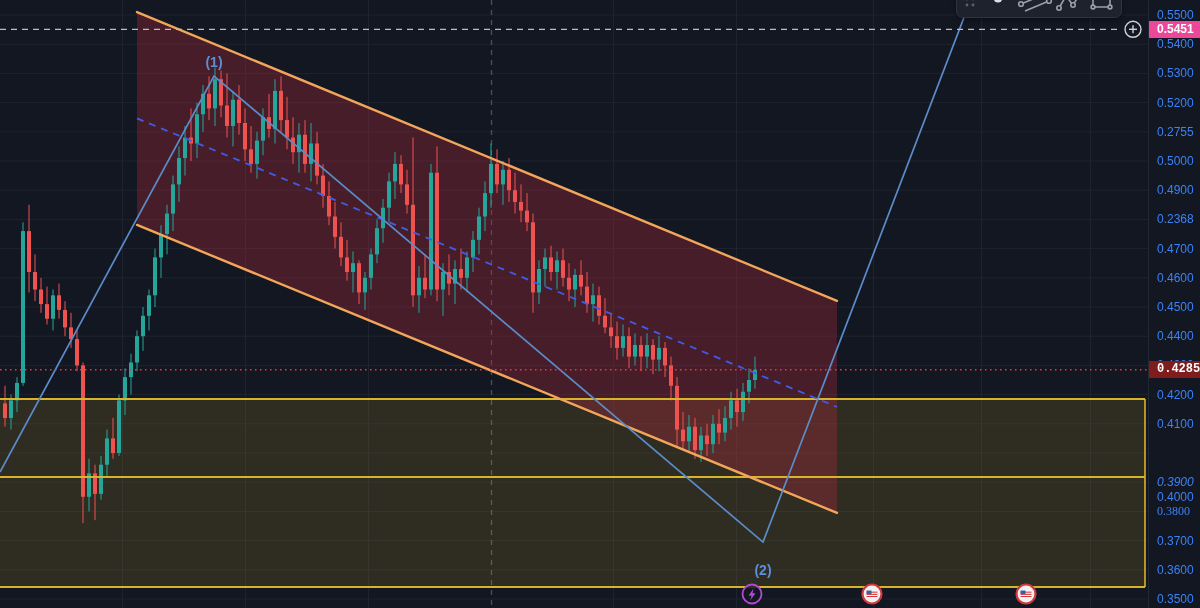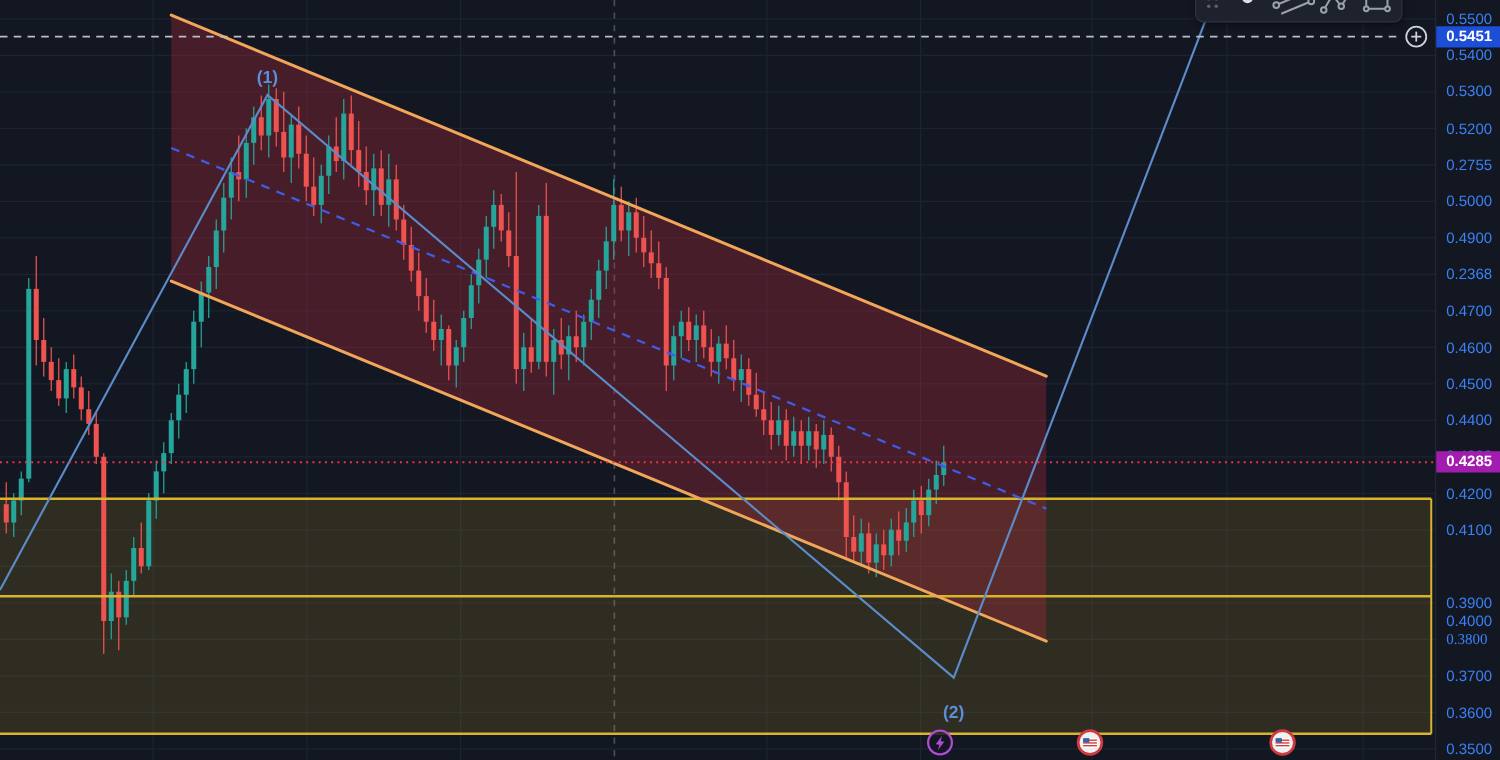--- a/index.html
+++ b/index.html
@@ -14,22 +14,22 @@
     position:absolute;left:1148px;top:0;width:52px;height:608px;
     border-left:1px solid #232734;background:#131722;z-index:5;
   }
   .axis-label{
     position:absolute;left:8px;font-size:12px;color:#3b82f6;line-height:14px;white-space:nowrap;
   }
   .axis-badge{
     position:absolute;left:0;width:52px;height:17px;font-size:12px;font-weight:bold;
     line-height:17px;text-indent:8px;white-space:nowrap;z-index:6;
   }
-  #alert-price-badge{background:#1d4ed8;color:#ffffff;}
-  #current-price-badge{background:#a21caf;color:#ffffff;}
+  #alert-price-badge{background:#ec4899;color:#ffffff;}
+  #current-price-badge{background:#7f1d1d;color:#ffffff;font-family:Liberation Mono, monospace;}
   
   #drawing-toolbar{
     position:absolute;left:956px;top:-21px;width:164px;height:37px;
     background:#1e222d;border:1px solid #2f3340;border-radius:7px;z-index:7;
     box-shadow:0 2px 5px rgba(0,0,0,.4);
   }
 </style>
 </head>
 <body>
 <div id="stage">
@@ -397,21 +397,21 @@
         <div class="axis-label" style="top: 183.2px;">0.4900</div>
         <div class="axis-label" style="top: 212.4px;">0.2368</div>
         <div class="axis-label" style="top: 241.6px;">0.4700</div>
         <div class="axis-label" style="top: 270.8px;">0.4600</div>
         <div class="axis-label" style="top: 300px;">0.4500</div>
         <div class="axis-label" style="top: 329.2px;">0.4400</div>
         <div class="axis-label" style="top: 358.4px;">0.4300</div>
         <div class="axis-label" style="top: 387.6px;">0.4200</div>
         <div class="axis-label" style="top: 416.8px;">0.4100</div>
         <div class="axis-label" style="top: 446px; margin-top: 44px;">0.4000</div>
-        <div class="axis-label" style="top: 475.2px;">0.3900</div>
+        <div class="axis-label" style="top: 475.2px; font-style: italic;">0.3900</div>
         <div class="axis-label" style="top: 504.4px; font-family: Liberation Serif, serif;">0.3800</div>
         <div class="axis-label" style="top: 533.6px;">0.3700</div>
         <div class="axis-label" style="top: 562.8px;">0.3600</div>
         <div class="axis-label" style="top: 592px;">0.3500</div>
       </div>
     <div class="axis-badge" id="alert-price-badge" style="top: 20.8px;">0.5451</div>
     <div class="axis-badge" id="current-price-badge" style="top: 361.3px;">0.4285</div>
   </div>
 
 </div>

